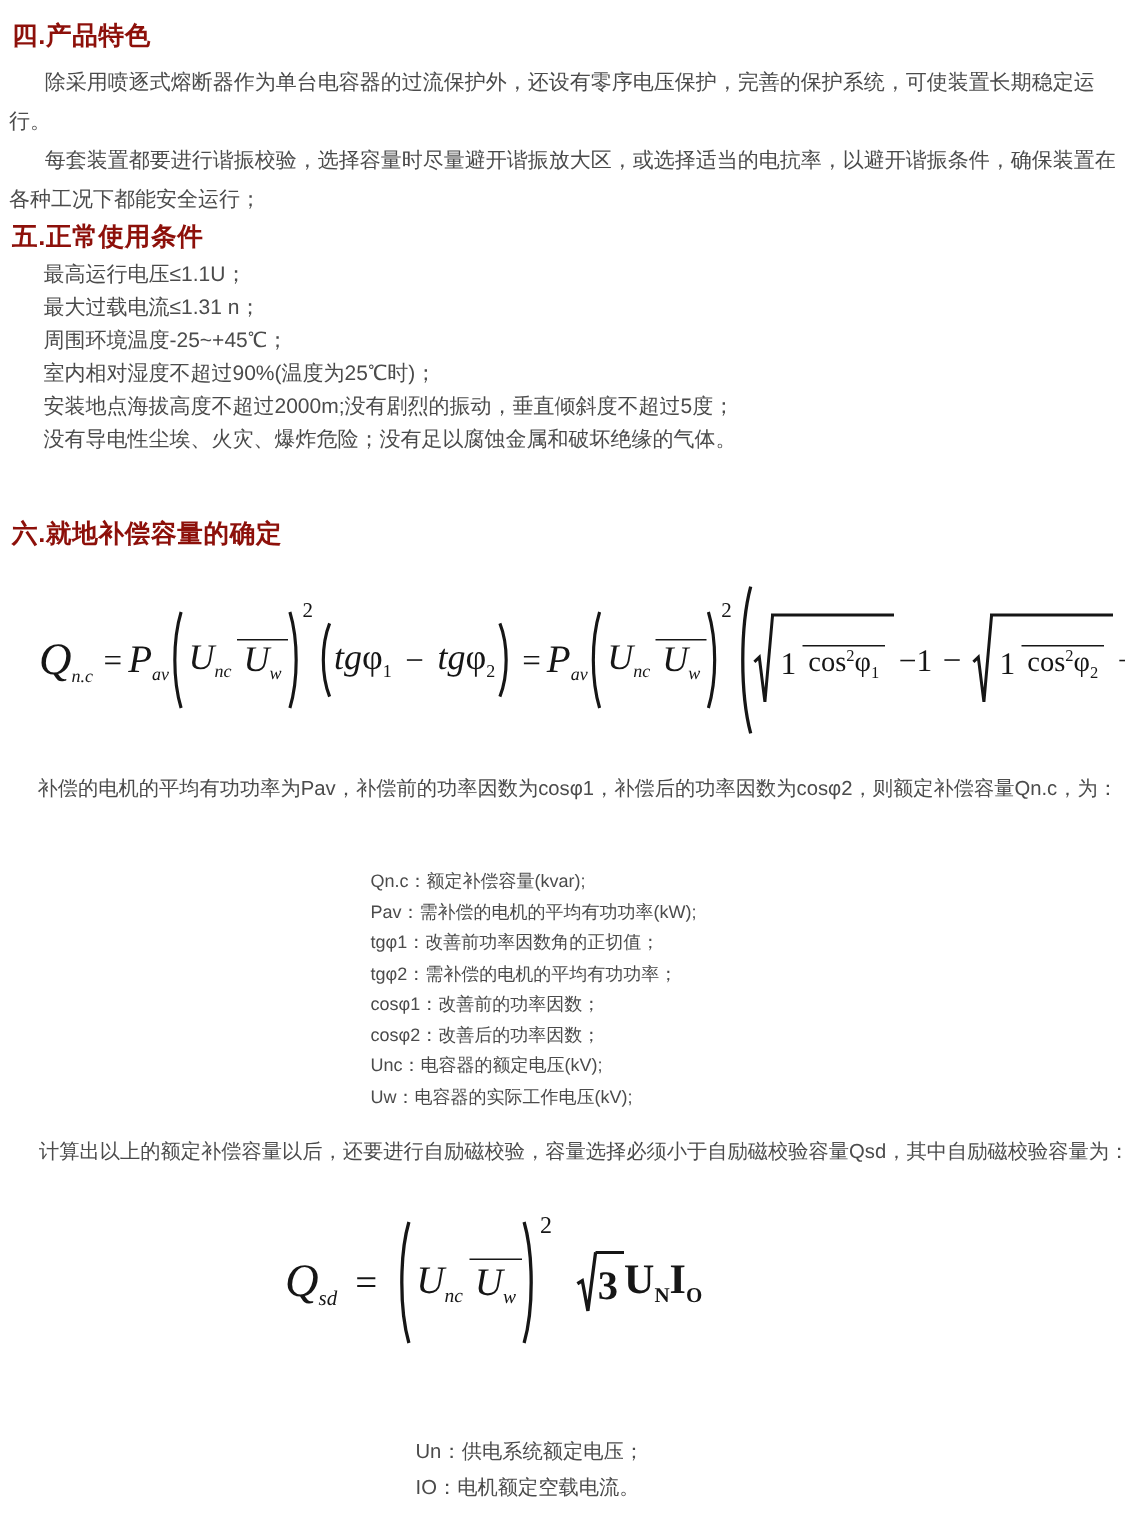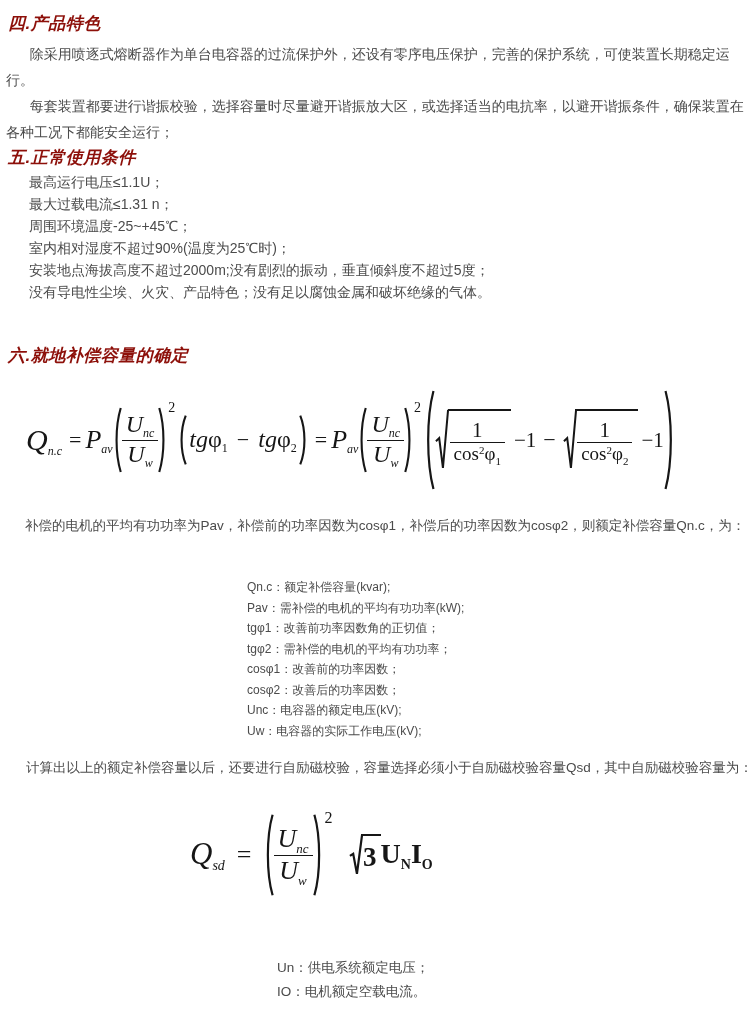--- a/index.html
+++ b/index.html
@@ -5,39 +5,39 @@
   :root{
     --heading:#8d100a;
     --body:#4b4b4b;
     --formula:#161616;
   }
   html,body{margin:0;padding:0;}
   body{width:750px;height:1021px;background:#ffffff;font-family:"Liberation Sans",sans-serif;}
   .page{position:relative;width:750px;height:1021px;background:#fff;overflow:hidden;}
 
   .hd{position:absolute;left:8px;margin:0;font-size:17px;font-weight:700;color:var(--heading);
-      font-family:"Liberation Sans",sans-serif;letter-spacing:0.5px;font-style:italic;}
+      font-family:"Liberation Sans",sans-serif;letter-spacing:0.5px;}
   .blk{position:absolute;}
   .body-txt{font-size:14px;color:var(--body);}
   .para{margin:0;text-indent:1.7em;line-height:26px;}
   .list .li{line-height:22px;}
   .defs .li{line-height:20.5px;font-size:12px;}
   .defs2 .li{line-height:23.5px;font-size:13.5px;}
   .nowrap{white-space:nowrap;margin:0;font-size:13.5px;text-align:center;}
 
   
   .fr{position:absolute;display:flex;align-items:center;color:var(--formula);
       font-family:"Liberation Serif",serif;}
   .fr .v{font-style:italic;}
   .fr sub{font-size:12px;vertical-align:-0.45em;line-height:1;font-style:normal;}
   .fr sub.it{font-style:italic;}
   .fr sup{font-size:11px;vertical-align:0.55em;line-height:1;}
   .tk{white-space:nowrap;}
 
-  .frac{display:inline-flex;flex-direction:column;}
+  .frac{display:inline-flex;flex-direction:row;}
   .frac .fn,.frac .fd{text-align:center;padding:0 4px;line-height:1.15;}
   .frac .fd{border-top:1.6px solid currentColor;}
 
   .pgroup{display:inline-flex;align-items:center;}
   .par{width:9px;flex:0 0 auto;display:block;}
   .pow{align-self:flex-start;font-size:14px;line-height:1;}
 
   .sqrt{display:inline-flex;align-items:stretch;}
   .rsign{width:14px;height:100%;flex:0 0 auto;display:block;}
   .rcand{border-top:2px solid currentColor;display:flex;align-items:center;
@@ -82,21 +82,21 @@
     <p class="para">每套装置都要进行谐振校验，选择容量时尽量避开谐振放大区，或选择适当的电抗率，以避开谐振条件，确保装置在各种工况下都能安全运行；</p>
   </div>
 
   <h2 class="hd" style="top:146px">五.正常使用条件</h2>
   <div class="blk body-txt list" style="top:171px;left:29px">
     <div class="li">最高运行电压≤1.1U；</div>
     <div class="li">最大过载电流≤1.31 n；</div>
     <div class="li">周围环境温度-25~+45℃；</div>
     <div class="li">室内相对湿度不超过90%(温度为25℃时)；</div>
     <div class="li">安装地点海拔高度不超过2000m;没有剧烈的振动，垂直倾斜度不超过5度；</div>
-    <div class="li">没有导电性尘埃、火灾、产品特色；没有足以腐蚀金属和破坏绝缘的气体。</div>
+    <div class="li">没有导电性尘埃、火灾、爆炸危险；没有足以腐蚀金属和破坏绝缘的气体。</div>
   </div>
 
   <h2 class="hd" style="top:344px">六.就地补偿容量的确定</h2>
 
   <div class="fr f1" style="top:386px;left:26px;height:108px">
     <span class="tk"><span class="v q">Q</span><sub class="it">n.c</sub></span>
     <span class="tk eq">=</span>
     <span class="tk"><span class="v p">P</span><sub class="it">av</sub></span>
 
     <span class="pgroup">

